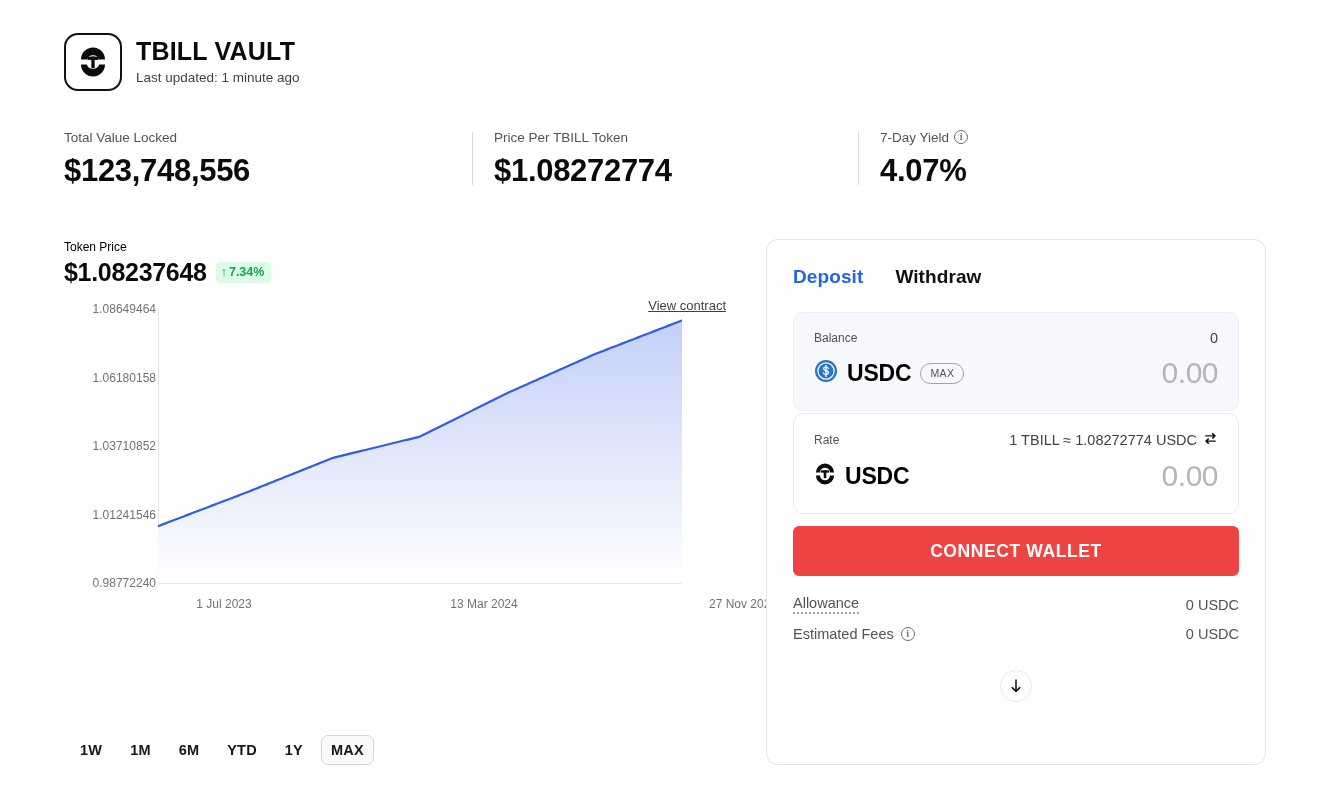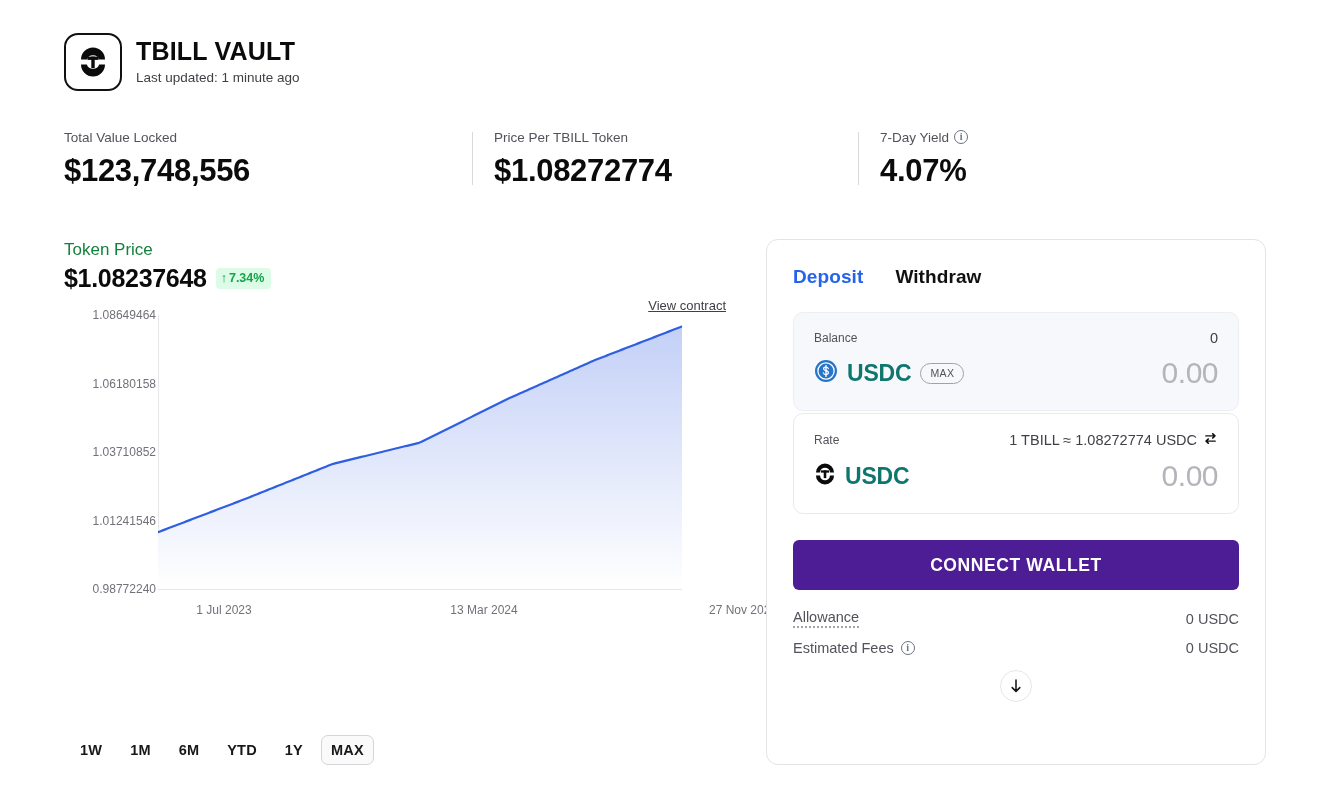--- a/index.html
+++ b/index.html
@@ -39,21 +39,21 @@
 
   .info-icon {
     width: 14px; height: 14px; border: 1.3px solid #6b7280; border-radius: 50%;
     display: inline-flex; align-items: center; justify-content: center;
     font-size: 10px; font-weight: 700; color: #6b7280; line-height: 1;
     font-family: "Liberation Serif", serif;
   }
 
   
   .chart-block { position: absolute; left: 64px; top: 240px; width: 670px; }
-  .tp-label { font-size: 17px; color: #15803d; }
+  .tp-label { font-size: 12px; color: #000000; }
   .tp-row { display: flex; align-items: center; gap: 9px; margin-top: 4px; }
   .tp-value { font-size: 25px; font-weight: 700; letter-spacing: -.3px; color: #0b0b0b; }
   .tp-change {
     background: #dcfce7; color: #16a34a; font-size: 12.5px; font-weight: 600;
     padding: 3px 7px 4px 5px; border-radius: 4px; display: inline-flex; align-items: center; gap: 2px;
   }
   .view-contract {
     position: absolute; right: 8px; top: 58px; font-size: 13px; color: #3f3f46;
     text-decoration: underline; cursor: pointer;
   }
@@ -86,35 +86,35 @@
   .iobox {
     position: relative; margin-top: 24px; background: #f7f8fb; border: 1px solid #eceef3;
     border-radius: 10px; padding: 17px 20px 20px 20px;
   }
   .iobox.plain { background: #fff; border-color: #e9eaee; margin-top: 2px; }
   .io-top { display: flex; justify-content: space-between; align-items: center; }
   .io-top-label { font-size: 12px; color: #52525b; }
   .io-top-value { font-size: 14.5px; color: #3f3f46; display: flex; align-items: center; gap: 6px; }
   .io-bottom { display: flex; justify-content: space-between; align-items: center; margin-top: 10px; }
   .token { display: flex; align-items: center; gap: 9px; }
-  .token-name { font-size: 23px; font-weight: 700; color: #0f766e; letter-spacing: -.2px; }
+  .token-name { font-size: 23px; font-weight: 700; color: #000000; letter-spacing: -.2px; }
   .max-pill {
     border: 1px solid #a1a1aa; border-radius: 999px; font-size: 10.5px; color: #52525b;
     padding: 3px 9px 4px; letter-spacing: .4px; cursor: pointer; font-weight: 500;
   }
   .amount { font-size: 30px; font-weight: 400; color: #b4b4bb; letter-spacing: -.5px; }
 
   .swap-circle {
     position: absolute; left: 50%; transform: translateX(-50%); top: 430px;
     width: 32px; height: 32px; border-radius: 50%; background: #fff; border: 1px solid #e7e7ea;
     display: flex; align-items: center; justify-content: center; cursor: pointer; z-index: 3;
   }
 
   .cta {
-    margin-top: 26px; width: 100%; height: 50px; background: #4c1d95; color: #fff;
+    margin-top: 12px; width: 100%; height: 50px; background: #ef4444; color: #fff;
     border: none; border-radius: 6px; font-size: 17.5px; font-weight: 700; letter-spacing: .6px;
     cursor: pointer; font-family: "Liberation Sans", sans-serif;
   }
 
   .fee-rows { margin-top: 19px; }
   .fee-row { display: flex; justify-content: space-between; align-items: center; font-size: 14.5px; color: #52525b; margin-bottom: 12px; }
   .fee-label { display: flex; align-items: center; gap: 7px; }
   .dotted { border-bottom: 2px dotted #a1a1aa; padding-bottom: 1px; cursor: pointer; }
 </style>
 </head>

